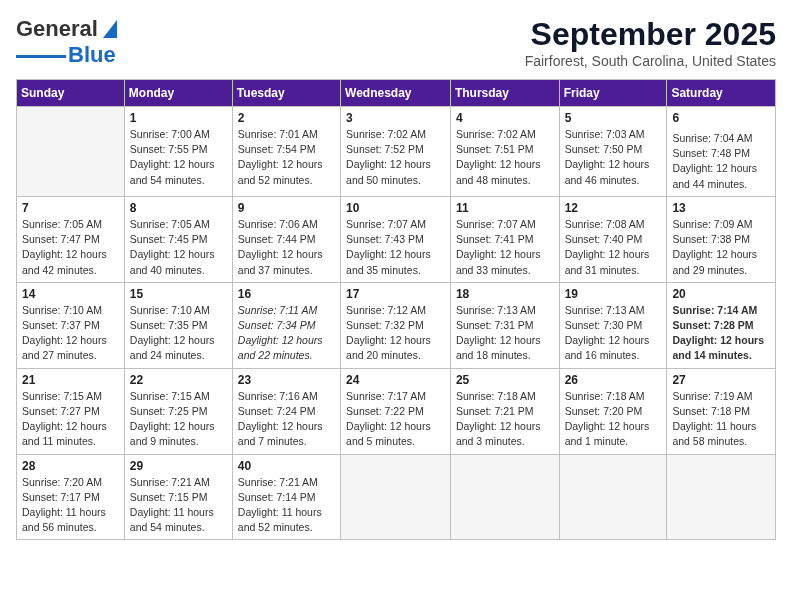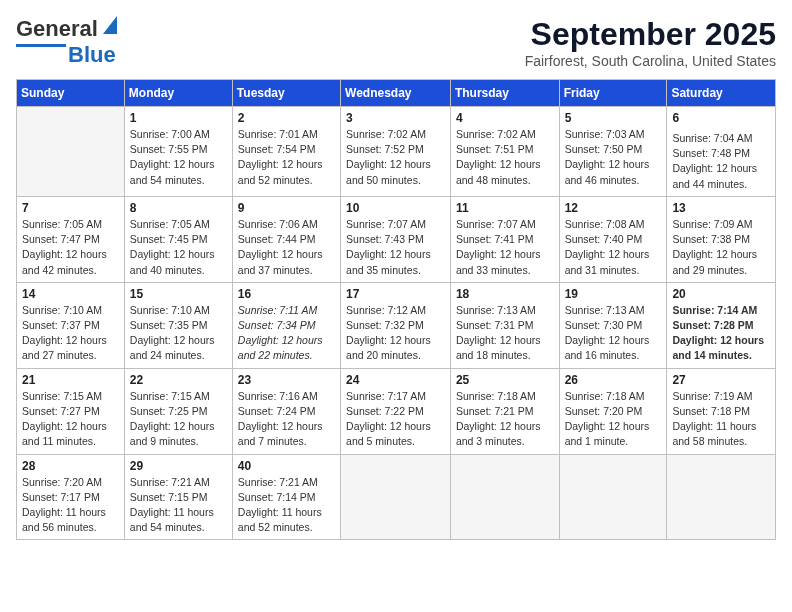--- a/index.html
+++ b/index.html
@@ -16,21 +16,21 @@
       justify-content: space-between;
       margin-bottom: 10px;
     }
     .logo {
       display: flex;
       flex-direction: column;
       align-items: flex-start;
     }
     .logo-row {
       display: flex;
-      align-items: flex-start;
+      align-items: center;
       gap: 2px;
     }
     .logo-line {
       width: 50px;
       height: 3px;
       background: #1a6bbf;
       margin-top: 2px;
     }
     .title-area {
       text-align: right;
@@ -43,21 +43,21 @@
     .subtitle {
       font-size: 14px;
       color: #555;
     }
     table {
       width: 100%;
       border-collapse: collapse;
       font-size: 11px;
     }
     thead tr th {
-      background: #1d4ed8;
+      background: #4c1d95;
       color: #fff;
       font-size: 12px;
       font-weight: bold;
       padding: 6px 4px;
       text-align: left;
       border: 1px solid #c0c0c0;
     }
     tbody tr td {
       vertical-align: top;
       border: 1px solid #c0c0c0;
@@ -92,21 +92,21 @@
   </style>
 </head>
 <body>
 
 <div class="header-area">
   <div class="logo">
     <div class="logo-row">
       <span style="font-size:22px;font-weight:bold;color:#333;">General</span>
       <span class="logo-triangle"></span>
     </div>
-    <div style="display:flex;">
+    <div style="display:flex;align-items:center;">
       <div class="logo-line"></div>
       <span style="font-size:22px;font-weight:bold;color:#1a6bbf;margin-left:2px;">Blue</span>
     </div>
   </div>
   <div class="title-area">
     <div class="month-title">September 2025</div>
     <div class="subtitle">Fairforest, South Carolina, United States</div>
   </div>
 </div>
 

